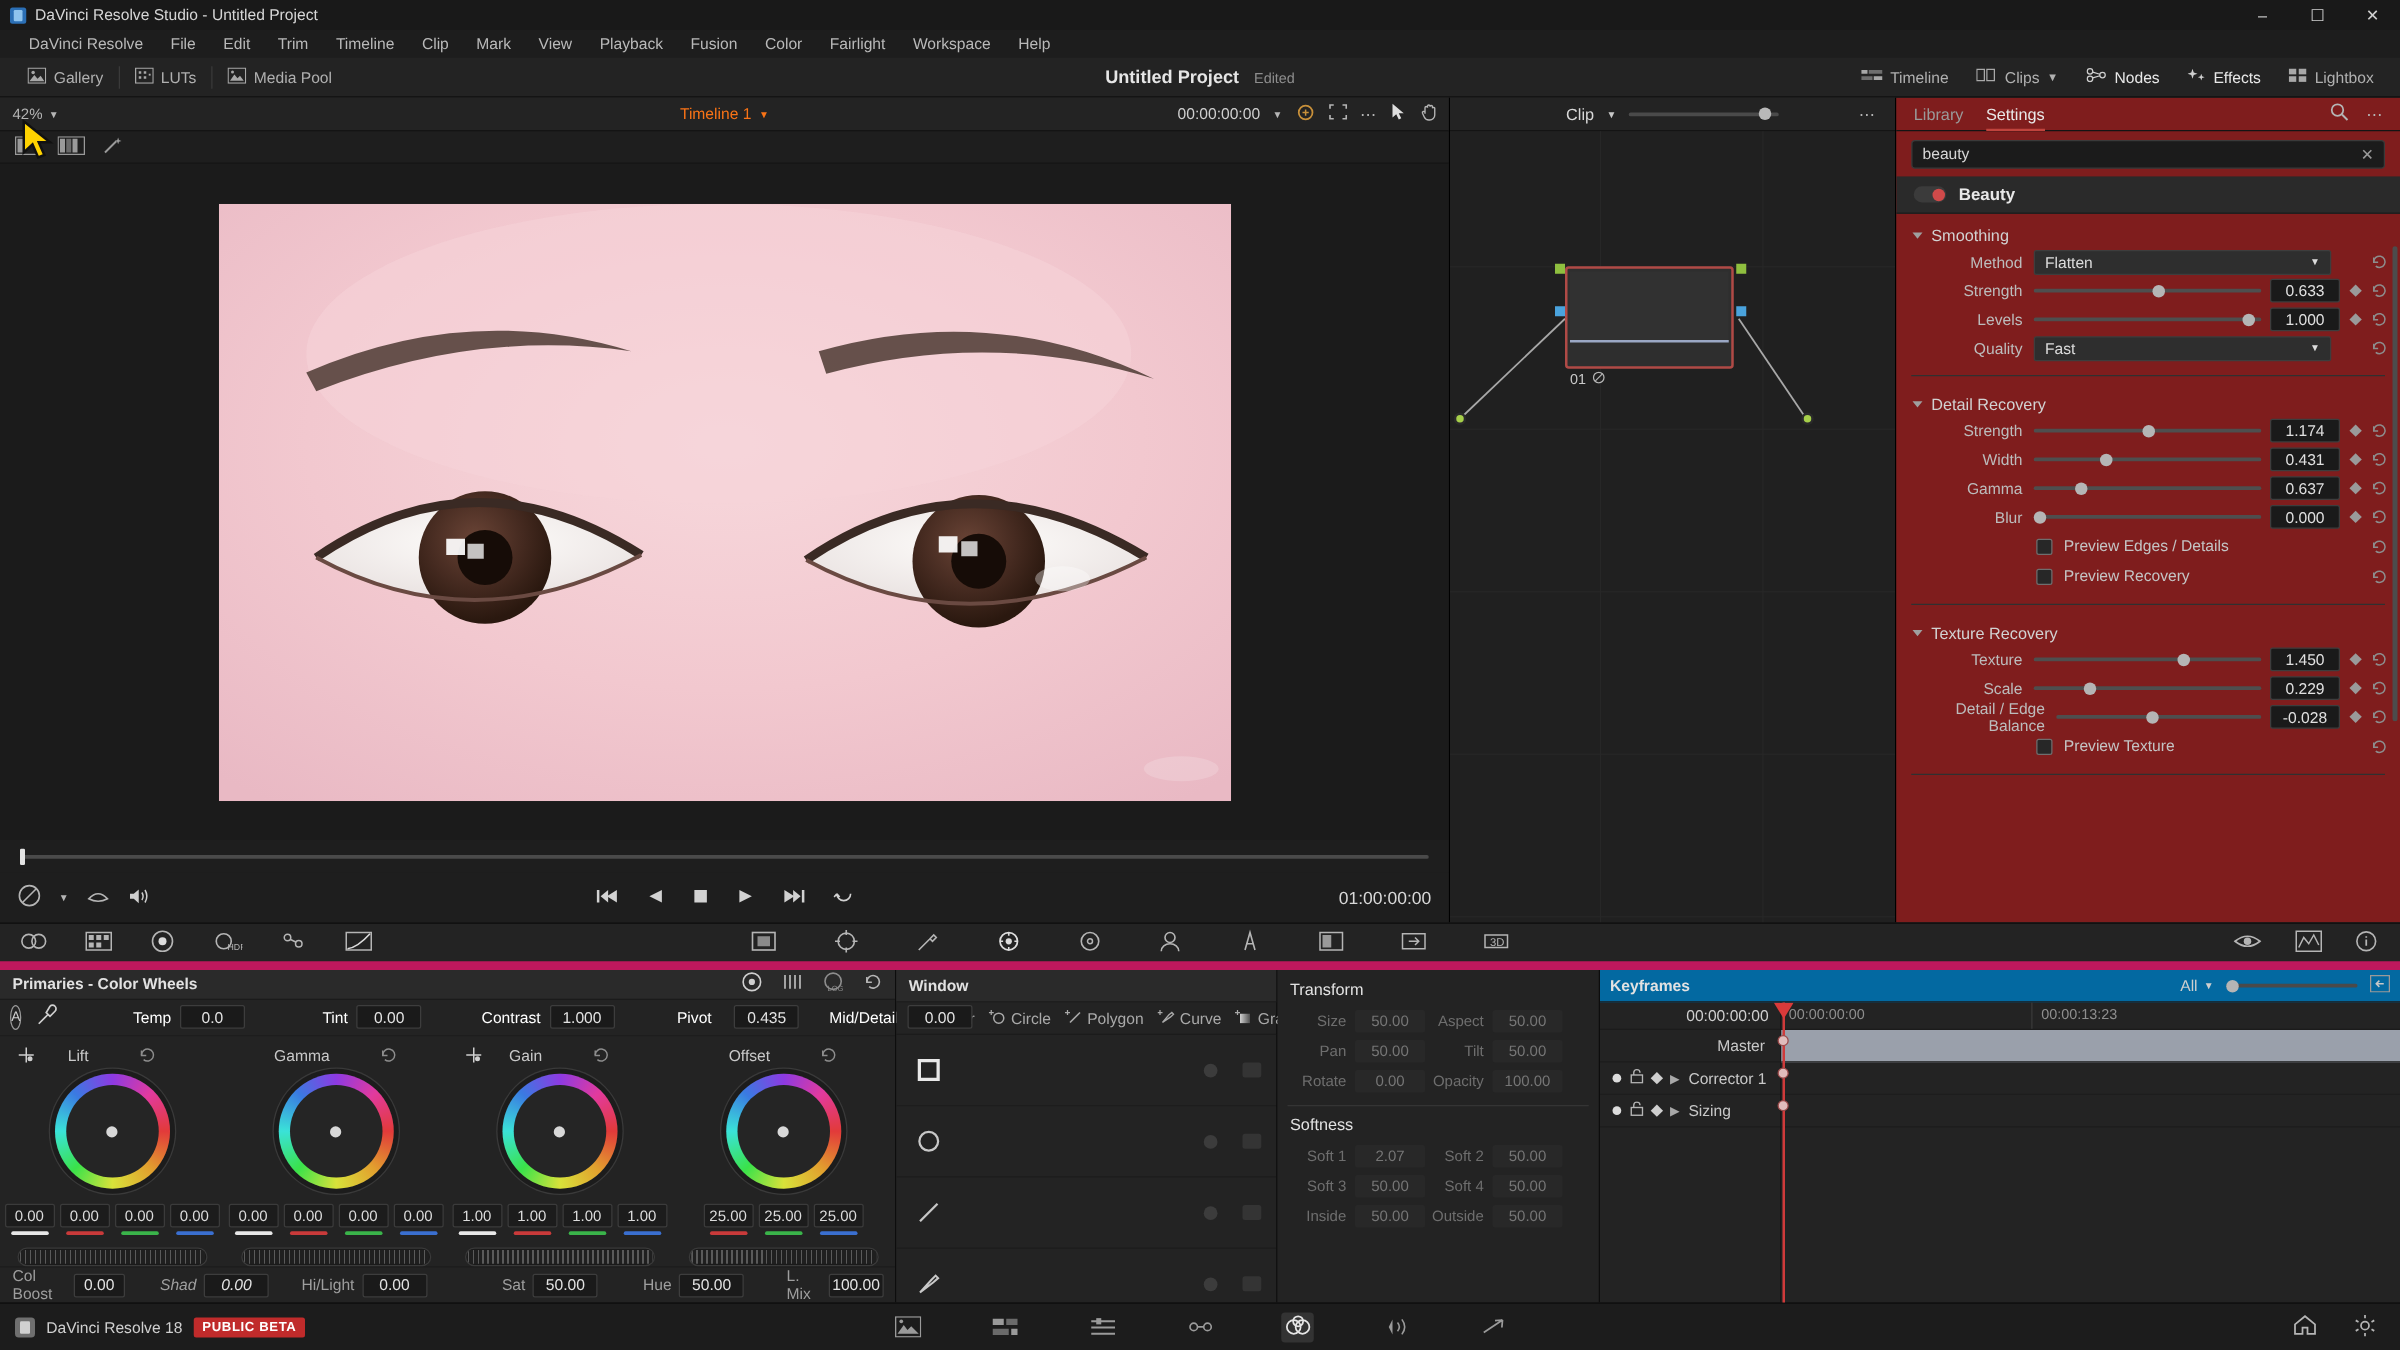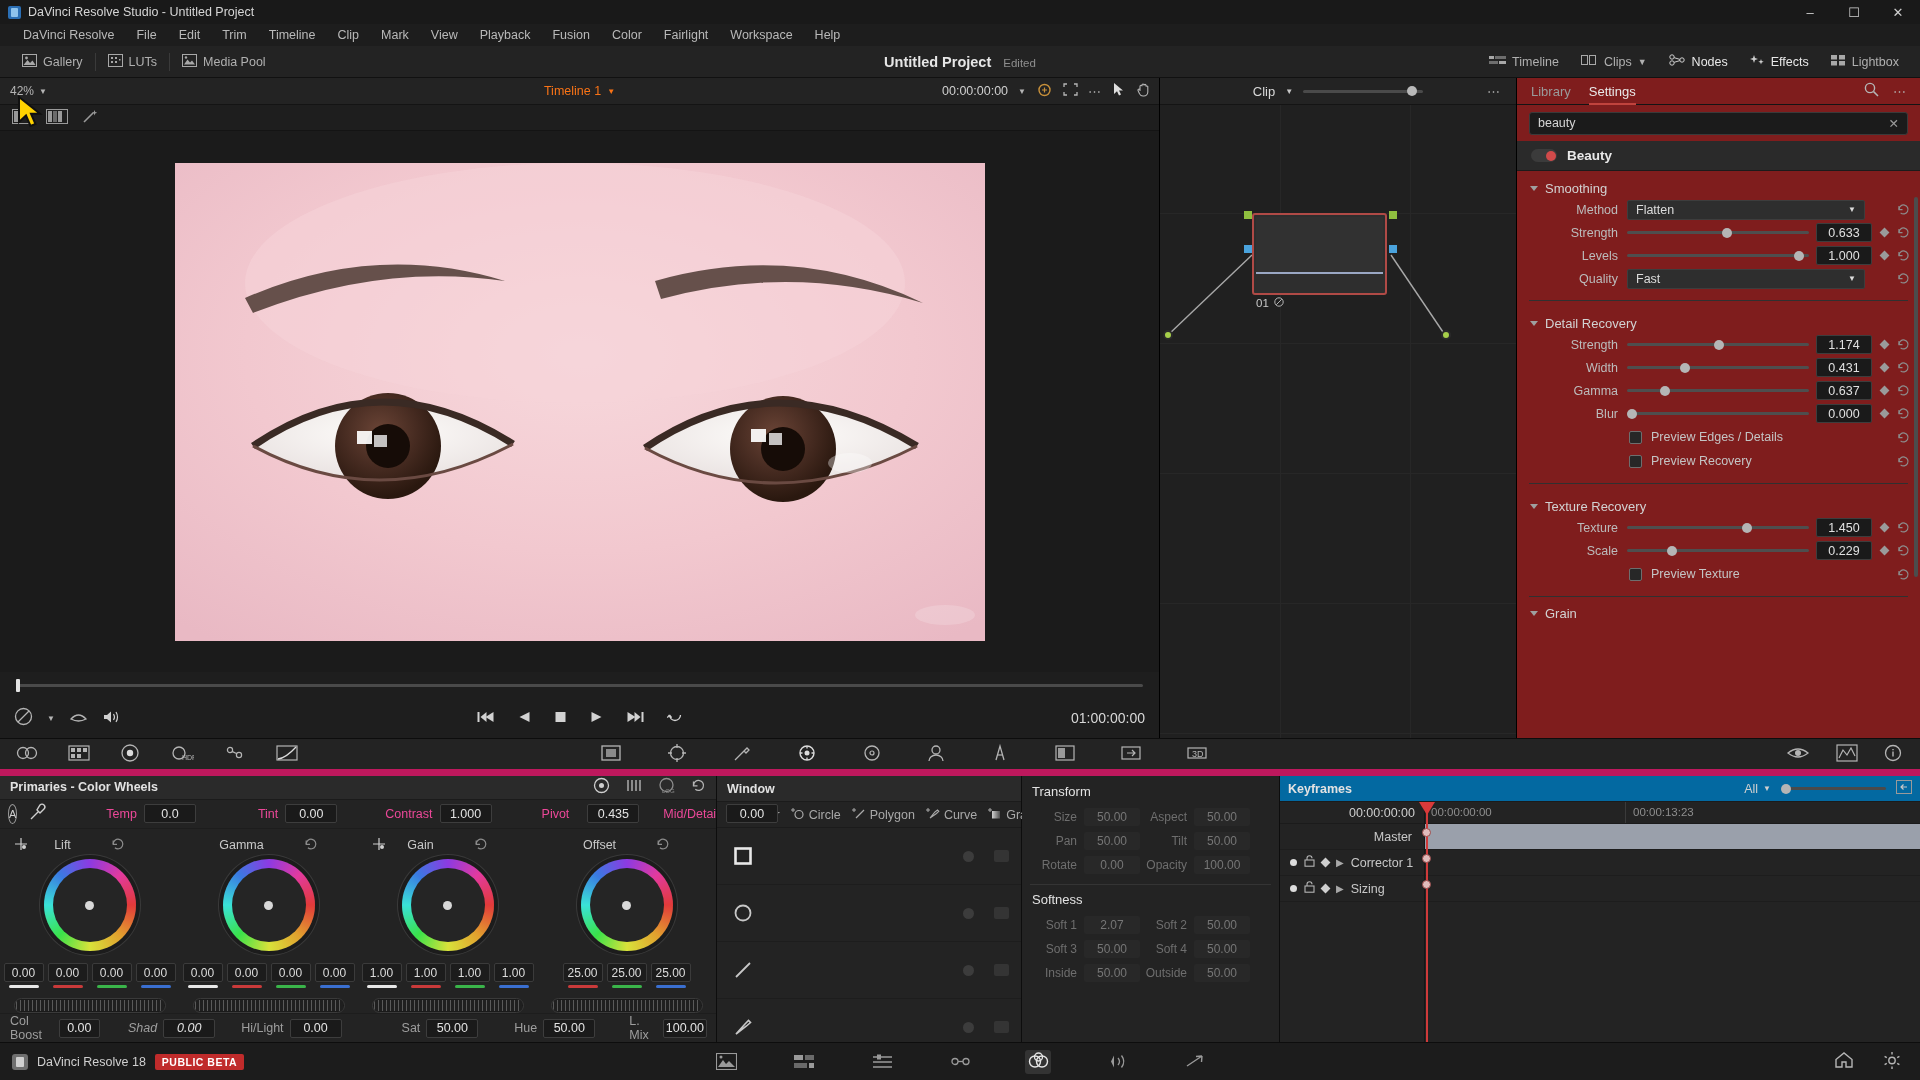--- a/index.html
+++ b/index.html
@@ -137,21 +137,21 @@
     border-bottom:1px solid #1b1b1b;}
   .panel-title{font-size:12.5px;color:#e2e2e2;font-weight:bold;}
 
   
   .primaries{width:717px;background:#232323;display:flex;flex-direction:column;border-right:1px solid #0d0d0d;}
   .ph-right{margin-left:auto;display:flex;align-items:center;gap:16px;color:#b5b5b5;}
   .pri-row1{height:32px;display:flex;align-items:center;padding:0 8px;gap:0;border-bottom:1px solid #1d1d1d;}
   .rnd{width:20px;height:20px;border-radius:50%;border:1px solid #9a9a9a;display:flex;align-items:center;
     justify-content:center;font-size:11px;color:#cfcfcf;}
   .pr-field{display:flex;align-items:center;gap:7px;margin-left:16px;}
-  .pr-lab{color:#ec4899;font-size:12.5px;}
+  .pr-lab{color:#ffffff;font-size:12.5px;}
   .pr-val{width:52px;height:19px;background:#1a1a1a;border:1px solid #3d3d3d;border-radius:2px;
     display:flex;align-items:center;justify-content:center;color:#e2e2e2;font-size:12.5px;position:relative;}
   .wheels{flex:1;display:flex;padding-top:6px;}
   .wheel-col{flex:1;display:flex;flex-direction:column;align-items:center;position:relative;}
   .wheel-top{display:flex;align-items:center;justify-content:center;gap:40px;width:100%;height:20px;color:#c9c9c9;font-size:12.5px;}
   .wring{width:92px;height:92px;border-radius:50%;margin-top:4px;position:relative;
     background:conic-gradient(from 90deg,#e23a3a,#e2a02e,#d8e23a,#3ae24a,#3ae2d8,#3a7ae2,#8d3ae2,#e23a9e,#e23a3a);
     box-shadow:0 0 0 4px #1c1c1c, 0 0 0 5px #3a3a3a;}
   .wring:after{content:"";position:absolute;inset:9px;border-radius:50%;background:#252525;}
   .wring .cross{position:absolute;inset:9px;border-radius:50%;}
@@ -754,36 +754,44 @@
             <div class="pslider">
                 <div class="kn" style="left:22%"></div>
               </div>
             <div class="pval">0.229</div>
             <div class="dia"></div>
             <span class="reset"><svg width="13" height="13" viewBox="0 0 13 13">
                   <path d="M2 6.5 a4.5 4.5 0 1 1 1.6 3.4" fill="none" stroke="#8d8d8d" stroke-width="1.2"></path>
                   <path d="M2 3 V6.7 H5.5" fill="none" stroke="#8d8d8d" stroke-width="1.2"></path>
                 </svg></span>
           </div>
+          <div class="prow">
+            <div class="plabel" style="width:128px;">Detail / Edge Balance</div>
+            <div class="pslider">
+                <div class="kn" style="left:44%"></div>
+              </div>
+            <div class="pval">-0.028</div>
+            <div class="dia"></div>
+            <span class="reset"><svg width="13" height="13" viewBox="0 0 13 13">
+                  <path d="M2 6.5 a4.5 4.5 0 1 1 1.6 3.4" fill="none" stroke="#8d8d8d" stroke-width="1.2"></path>
+                  <path d="M2 3 V6.7 H5.5" fill="none" stroke="#8d8d8d" stroke-width="1.2"></path>
+                </svg></span>
+          </div>
           <div class="cbrow">
             <div class="cb"></div>
             <div class="cblbl">Preview Texture</div>
             <span class="reset" style="margin-left:auto;"><svg width="13" height="13" viewBox="0 0 13 13">
                   <path d="M2 6.5 a4.5 4.5 0 1 1 1.6 3.4" fill="none" stroke="#8d8d8d" stroke-width="1.2"></path>
                   <path d="M2 3 V6.7 H5.5" fill="none" stroke="#8d8d8d" stroke-width="1.2"></path>
                 </svg></span>
           </div>
         </div>
 
         <div class="divider"></div>
 
-        <div class="grp-head">
-          <span class="chev"></span>
-          <span>Grain</span>
-        </div>
       </div>
 
       <div class="cursor" style="left:17px;top:95px;">
         <svg width="30" height="36" viewBox="0 0 30 36">
             <path d="M2 2 L2 27 L9 20.5 L13.5 31 L18.5 29 L14 18.8 L23 18.8 Z" fill="#ffd300" stroke="#111" stroke-width="2"></path>
           </svg>
       </div>
     </div>
   </div>
 

